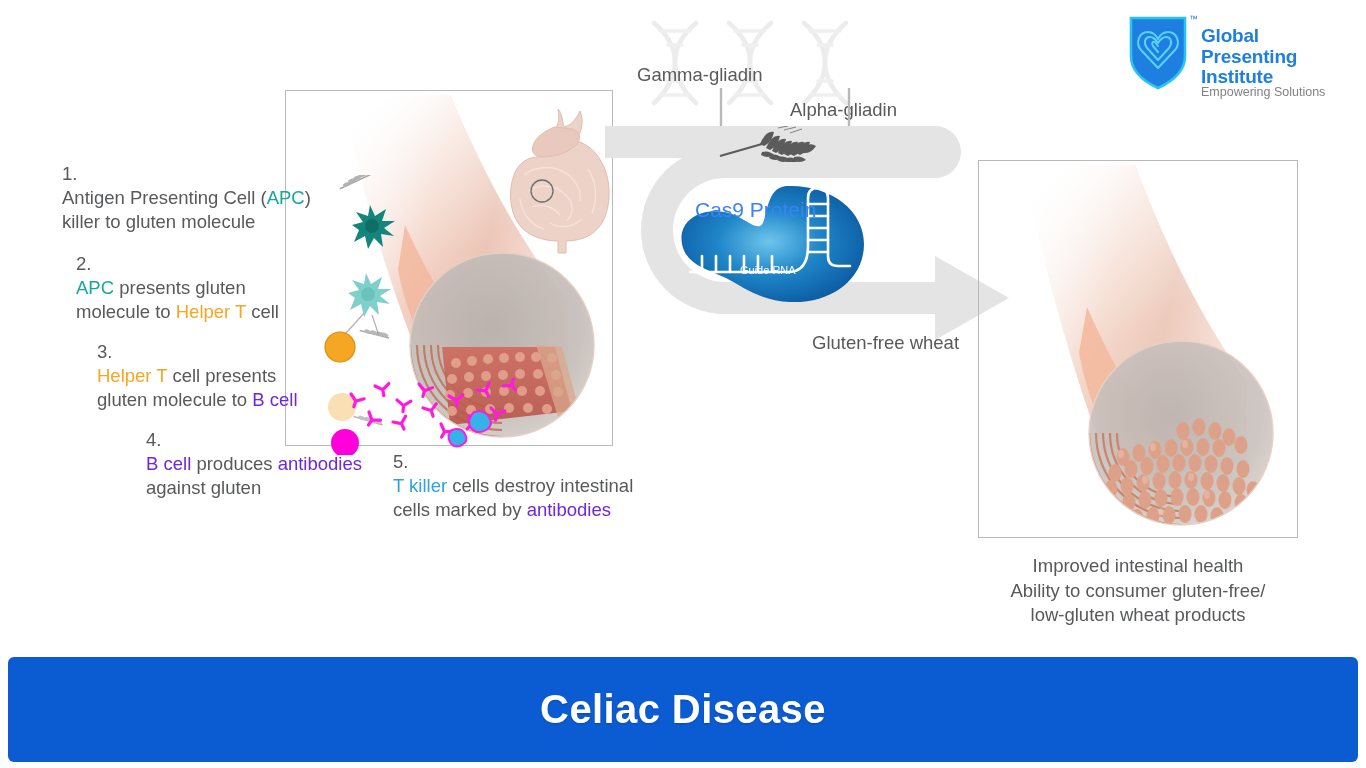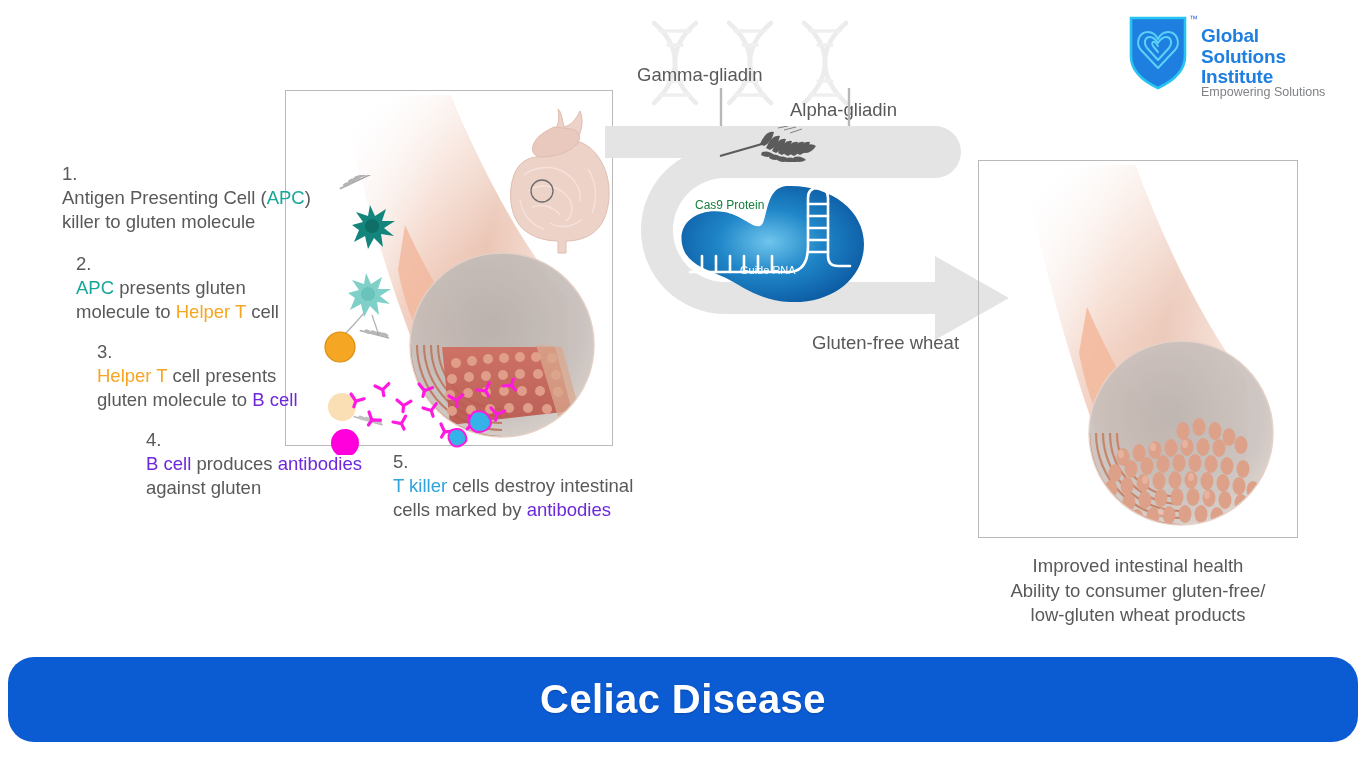--- a/index.html
+++ b/index.html
@@ -56,22 +56,22 @@
     position:absolute; left:812px; top:332px; font-size:18.5px; color:#58595b;
     white-space:nowrap;
   }
 
   
   #wheat-stalk { left:718px; top:126px; width:120px; height:36px; }
 
   
   #cas9 { left:668px; top:182px; width:200px; height:125px; }
   #cas9-label {
-    position:absolute; left:695px; top:198px; font-size:12px;
-    color:#15803d; white-space:nowrap; font-weight:400;
+    position:absolute; left:695px; top:198px; font-size:21px;
+    color:#3b82f6; white-space:nowrap; font-weight:400;
   }
   #guide-rna-label {
     position:absolute; left:740px; top:264px; font-size:11px;
     color:#ffffff; white-space:nowrap;
   }
 
   
   #right-frame {
     left:978px; top:160px; width:320px; height:378px;
     border:1.5px solid #b9b9b9;
@@ -88,22 +88,22 @@
   #logo-name {
     position:absolute; left:74px; top:14px; font-size:19px; line-height:1.08;
     color:#1f7fe0; font-weight:600; letter-spacing:-0.2px;
   }
   #logo-tagline {
     position:absolute; left:74px; top:73px; font-size:12.5px; color:#808285;
   }
 
   
   #banner {
-    left:8px; top:657px; width:1350px; height:85px;
-    background:#0b5bd3; border-radius:26px;
+    left:8px; top:657px; width:1350px; height:105px;
+    background:#0b5bd3; border-radius:6px;
     display:flex; align-items:center; justify-content:center;
   }
   #banner-title {
     color:#ffffff; font-size:40px; font-weight:700; letter-spacing:0.4px;
     text-shadow:0 1px 2px rgba(0,0,0,0.18);
   }
 </style>
 </head>
 <body>
 
@@ -600,21 +600,21 @@
         <path d="M31 56 L14 38 C 8 31 12 20 21 20 C 26 20 29 23 31 27
                  C 33 23 36 20 41 20 C 50 20 54 31 48 38 Z"></path>
         <path d="M31 48 L20 36 C 16 31 18 25 23 25 C 27 25 29 28 31 31
                  C 33 28 35 25 39 25 C 44 25 46 31 42 36 Z"></path>
         <path d="M31 40 L26 34 C 24 31 26 29 28 30 L31 34"></path>
       </g>
     </svg>
     <div id="logo-tm">™</div>
     <div id="logo-name">
       <div>Global</div>
-      <div>Solutions</div>
+      <div>Presenting</div>
       <div>Institute</div>
     </div>
     <div id="logo-tagline">Empowering Solutions</div>
   </div>
 
   <div class="abs" id="banner">
     <span id="banner-title">Celiac Disease</span>
   </div>
 
 </div>

